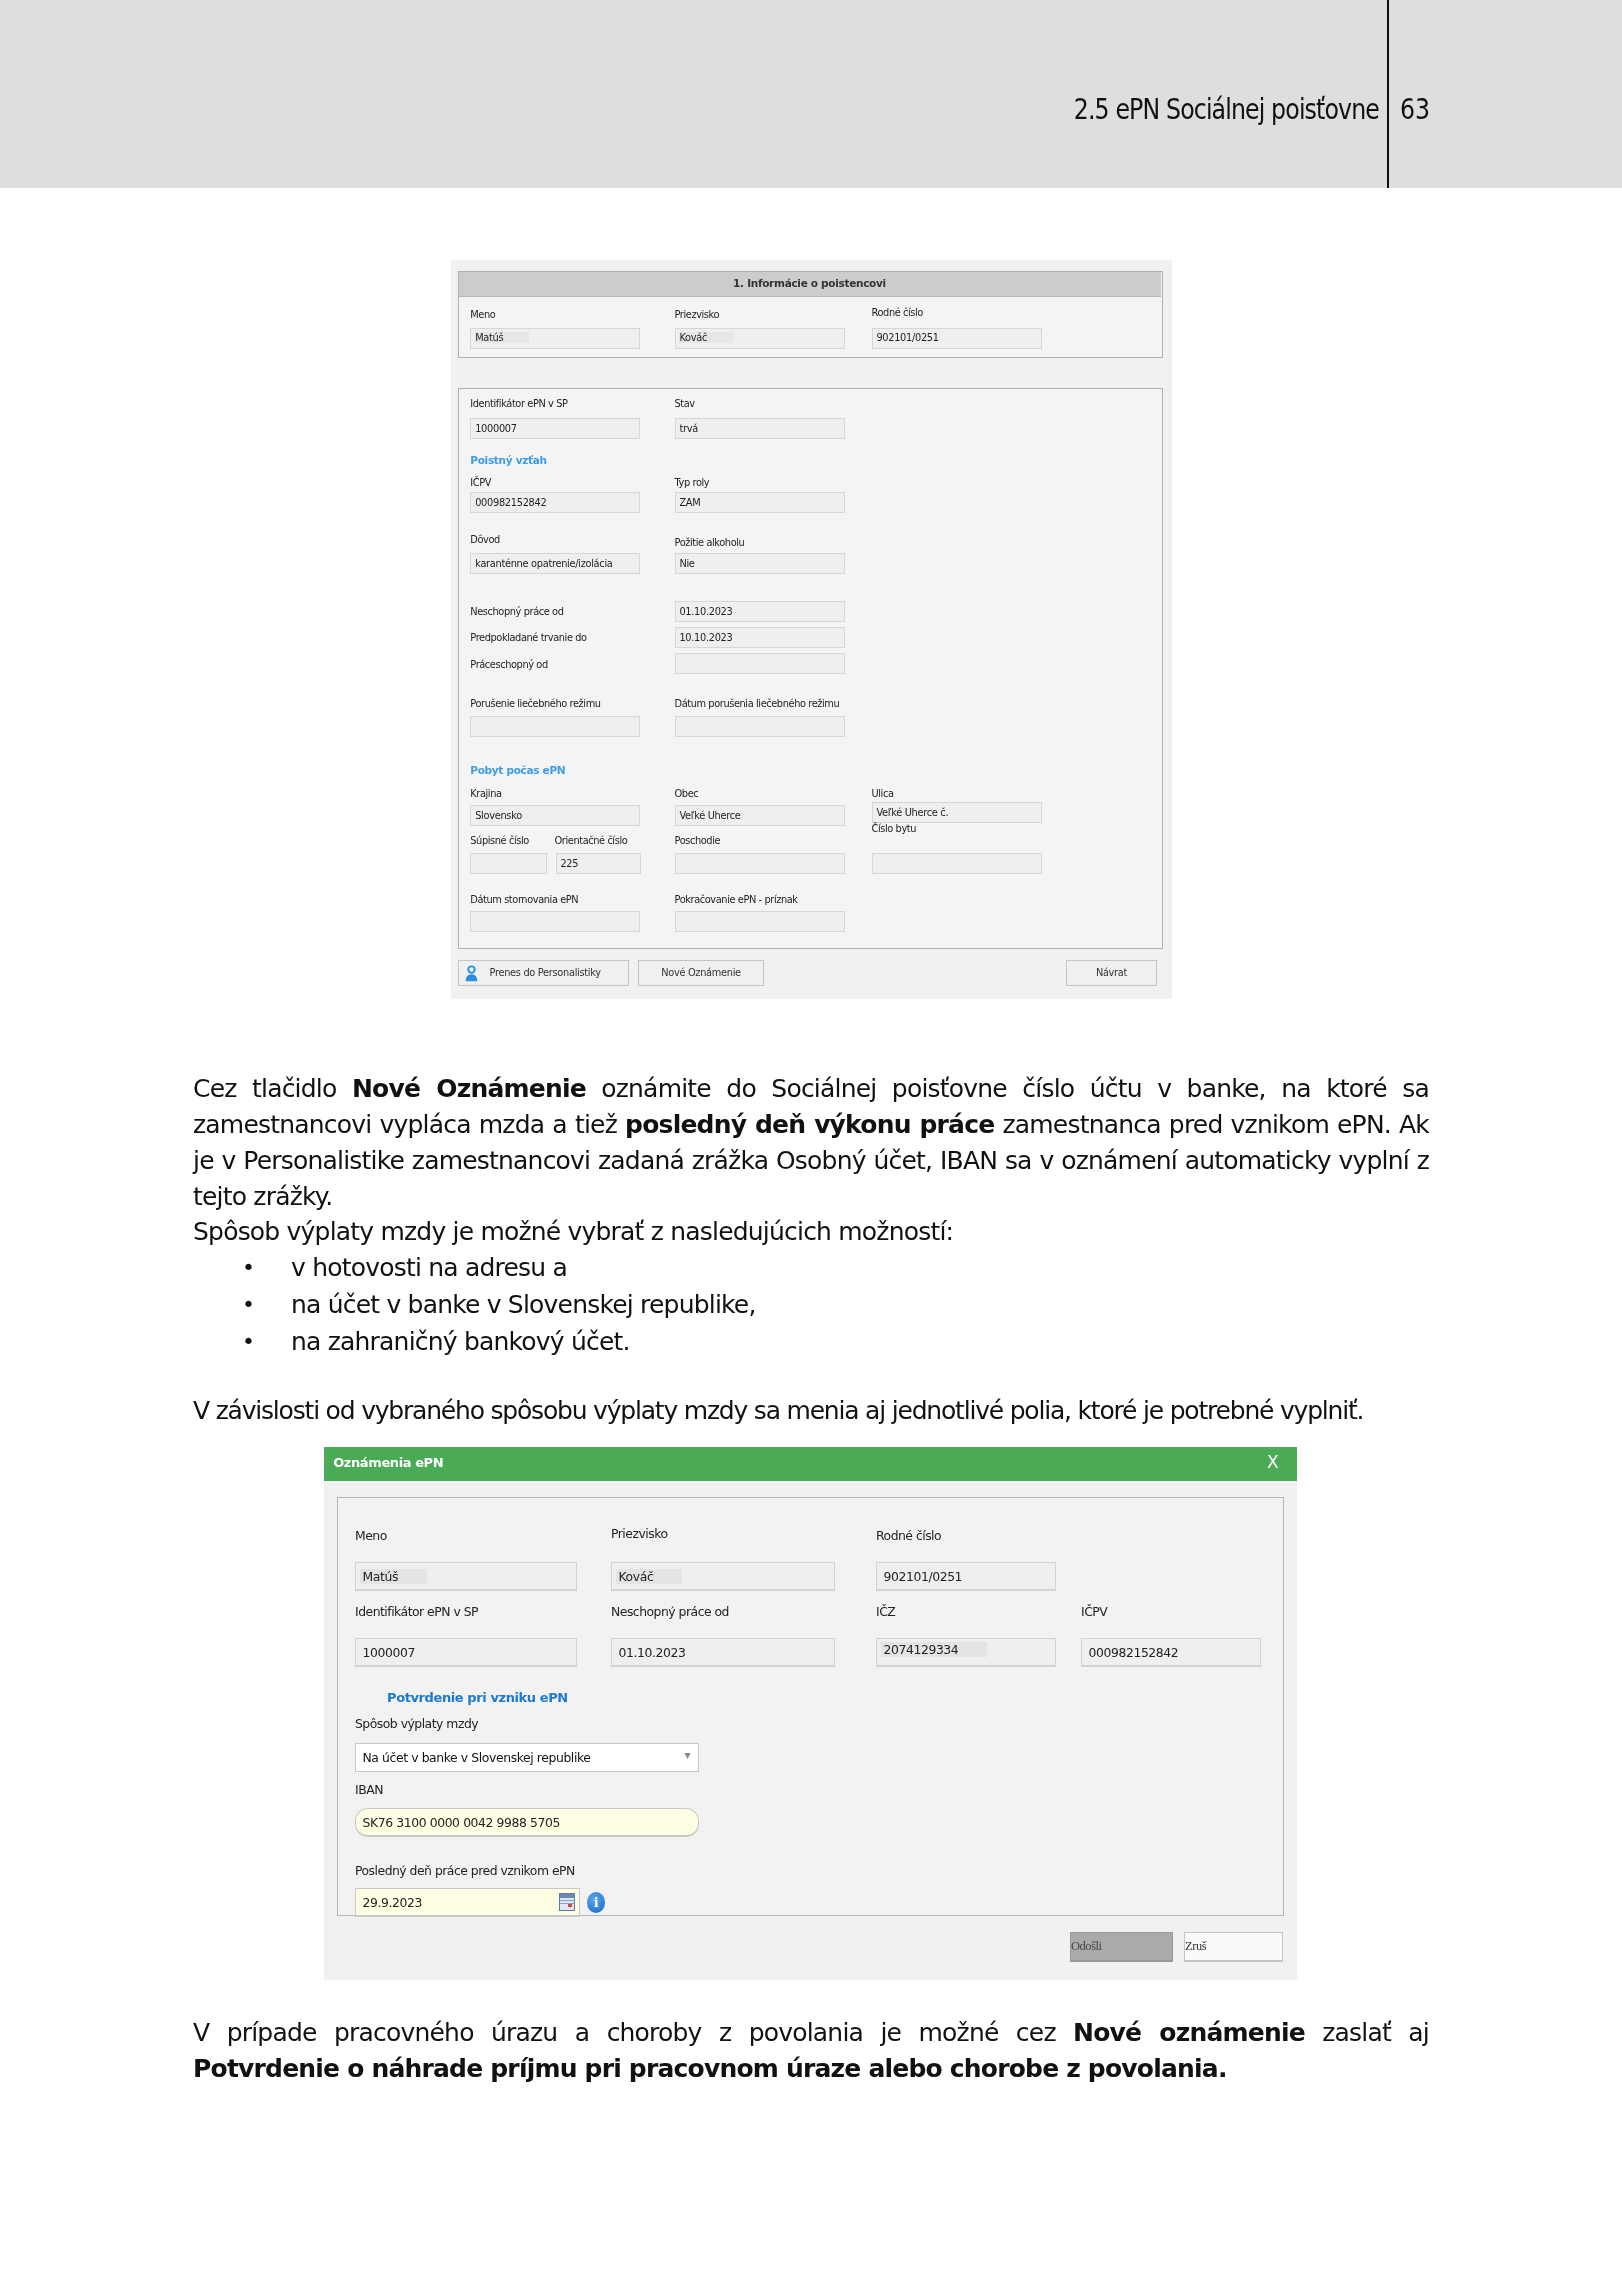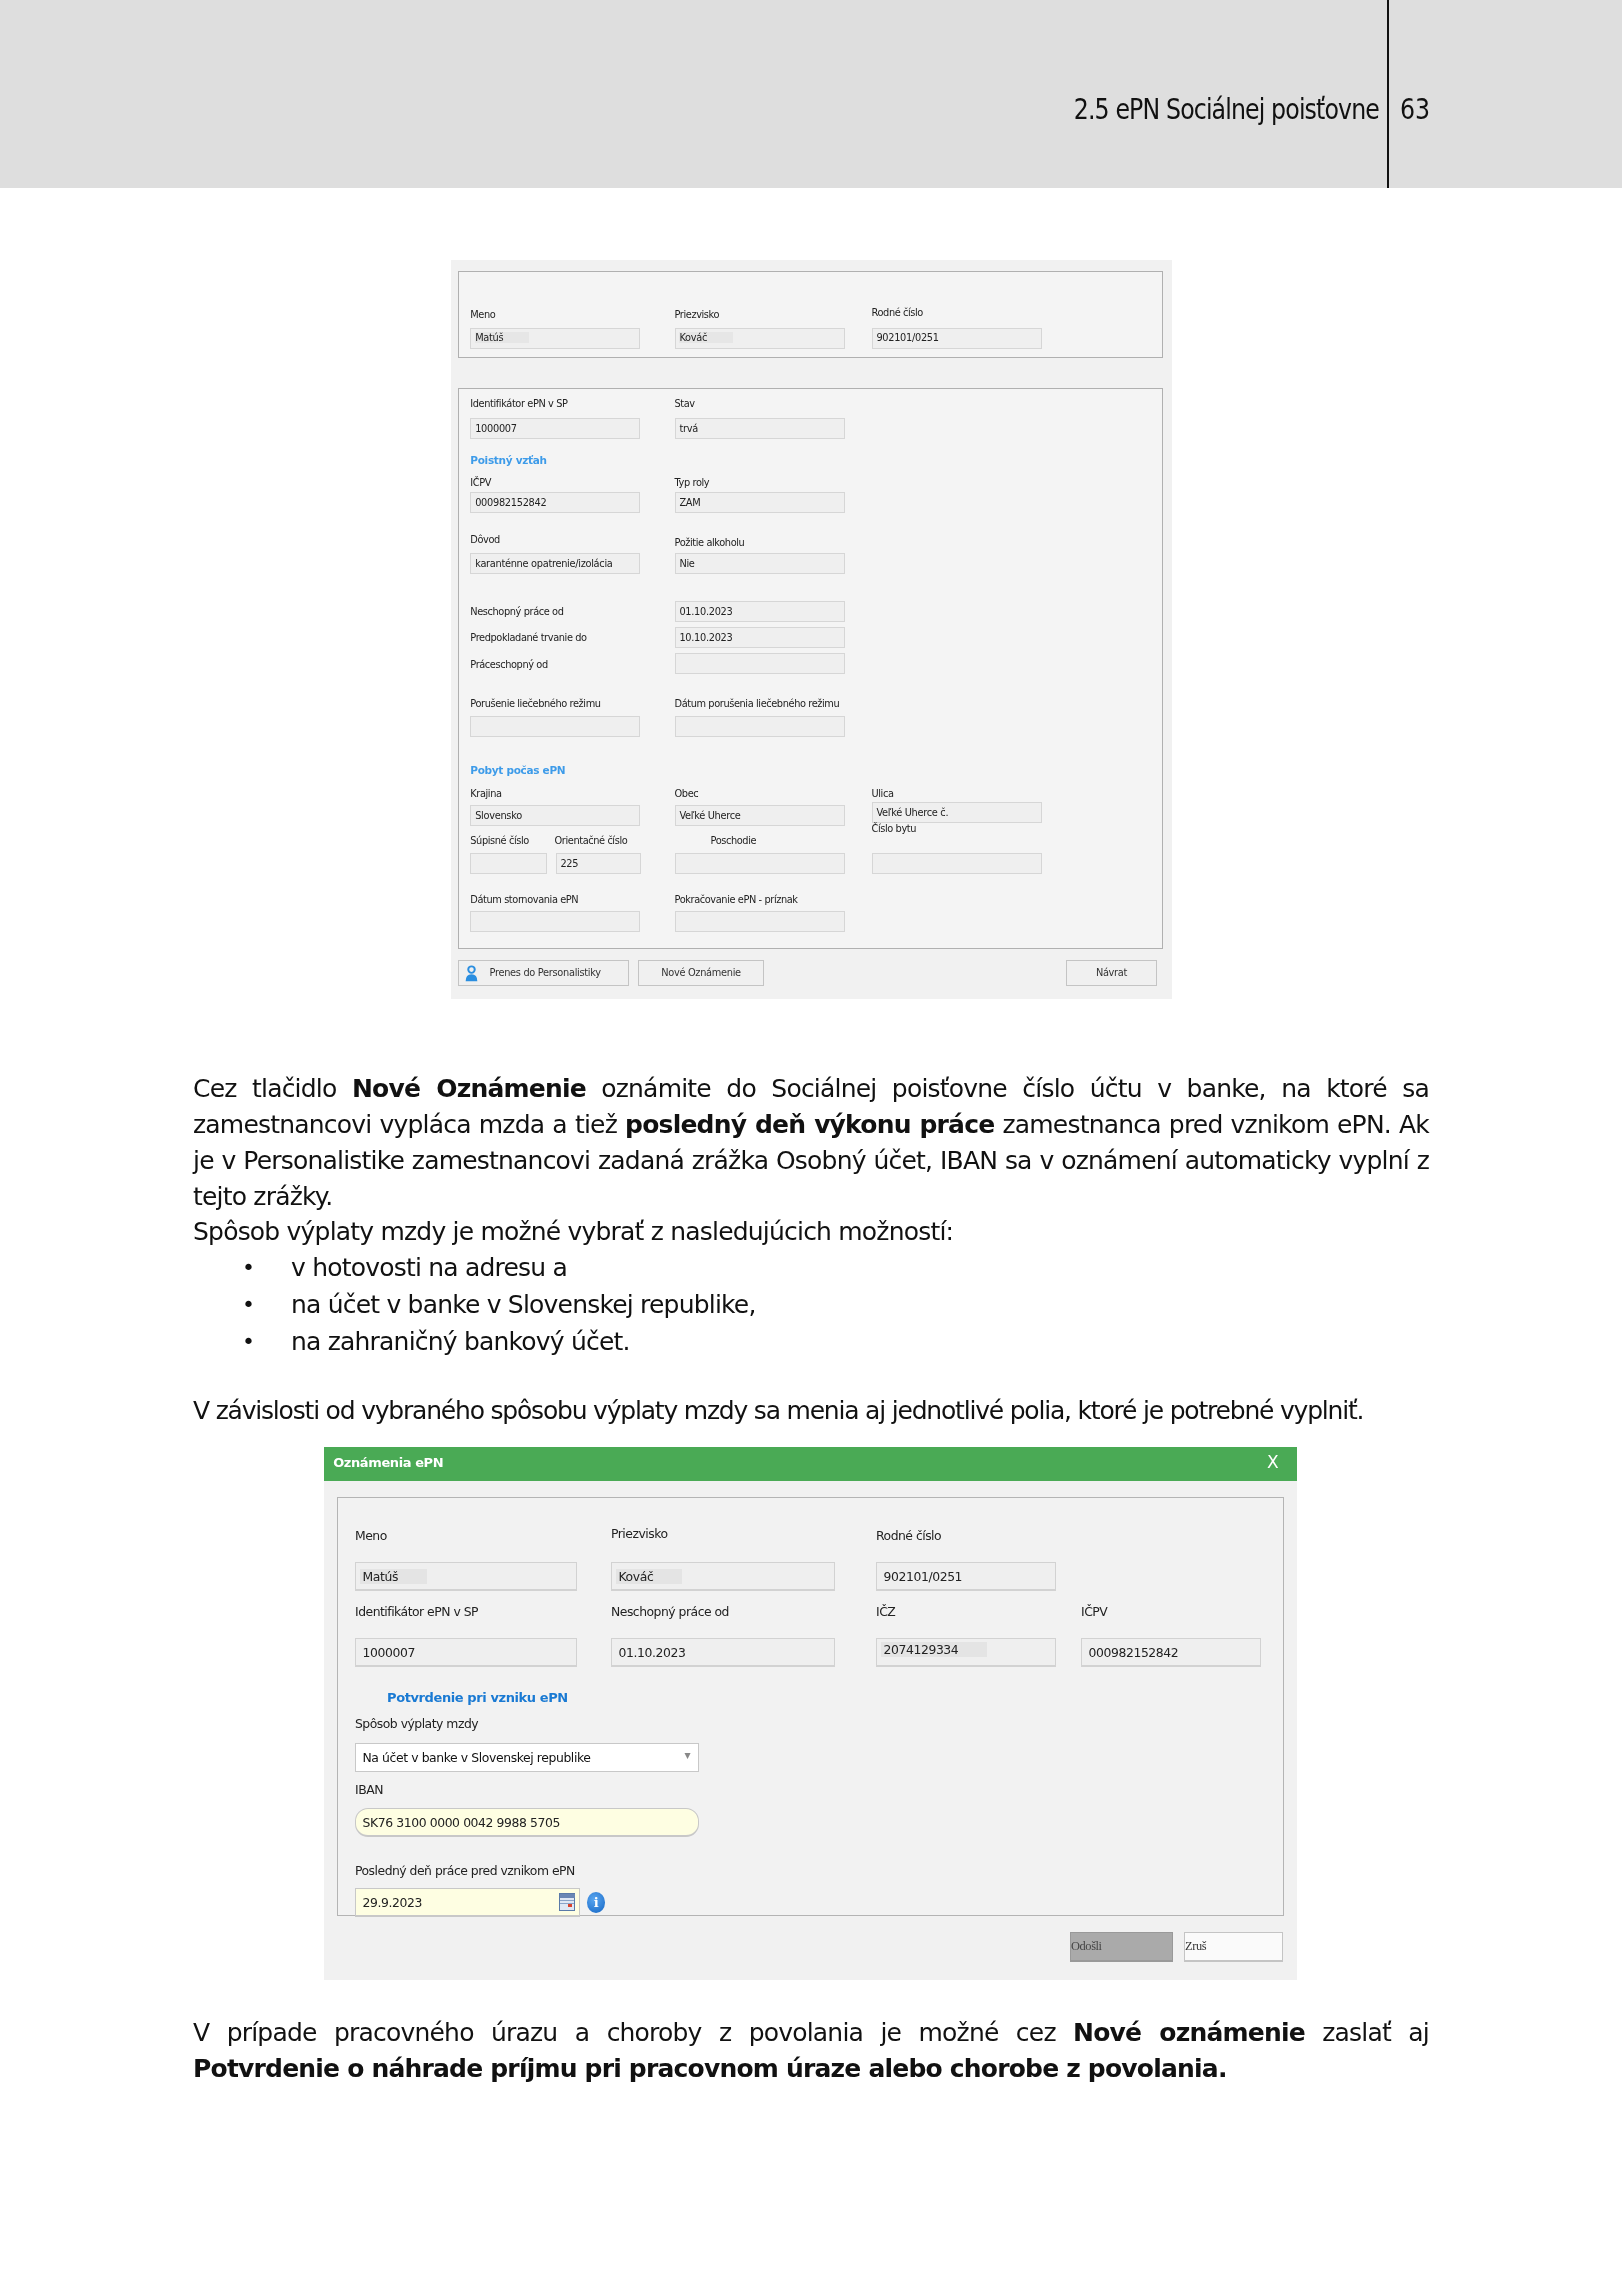--- a/index.html
+++ b/index.html
@@ -59,20 +59,21 @@
 
 <div class="page-header">
   <div class="title">2.5 ePN Sociálnej poisťovne</div>
   <div class="divider"></div>
   <div class="pagenum">63</div>
 </div>
 
 <div class="shot1">
 
   <div class="panel" style="left:6.5px;top:10.5px;width:705px;height:87px;">
+    <div class="panel-head" style="left:0;top:0;width:702px;">1. Informácie o poistencovi</div>
     <div class="lbl" style="left:11.8px;top:37px;">Meno</div>
     <div class="fld" style="left:11.8px;top:56px;width:170px;"><span class="blur">Matúš</span></div>
     <div class="lbl" style="left:216px;top:37px;">Priezvisko</div>
     <div class="fld" style="left:216px;top:56px;width:170px;"><span class="blur">Kováč</span></div>
     <div class="lbl" style="left:413px;top:35px;">Rodné číslo</div>
     <div class="fld" style="left:413px;top:56px;width:170px;">902101/0251</div>
   </div>
 
   <div class="tab active" style="left:6.5px;top:105px;width:419px;">2. Informácie o práceneschopnosti</div>
   <div class="tab inactive" style="left:425px;top:106px;width:286px;">3. História</div>
@@ -111,21 +112,21 @@
     <div class="fld" style="left:11.8px;top:416px;width:170px;">Slovensko</div>
     <div class="lbl" style="left:216px;top:399px;">Obec</div>
     <div class="fld" style="left:216px;top:416px;width:170px;">Veľké Uherce</div>
     <div class="lbl" style="left:413px;top:399px;">Ulica</div>
     <div class="fld" style="left:413px;top:413px;width:170px;">Veľké Uherce č.</div>
 
     <div class="lbl" style="left:11.8px;top:446px;">Súpisné číslo</div>
     <div class="fld" style="left:11.8px;top:464px;width:77px;"></div>
     <div class="lbl" style="left:96px;top:446px;">Orientačné číslo</div>
     <div class="fld" style="left:97px;top:464px;width:85px;">225</div>
-    <div class="lbl" style="left:216px;top:446px;margin-left:36px;">Poschodie</div>
+    <div class="lbl" style="left:216px;top:446px;">Poschodie</div>
     <div class="fld" style="left:216px;top:464px;width:170px;"></div>
     <div class="lbl" style="left:413px;top:434px;">Číslo bytu</div>
     <div class="fld" style="left:413px;top:464px;width:170px;"></div>
 
     <div class="lbl" style="left:11.8px;top:505px;">Dátum stornovania ePN</div>
     <div class="fld" style="left:11.8px;top:522px;width:170px;"></div>
     <div class="lbl" style="left:216px;top:505px;">Pokračovanie ePN - príznak</div>
     <div class="fld" style="left:216px;top:522px;width:170px;"></div>
   </div>
 

